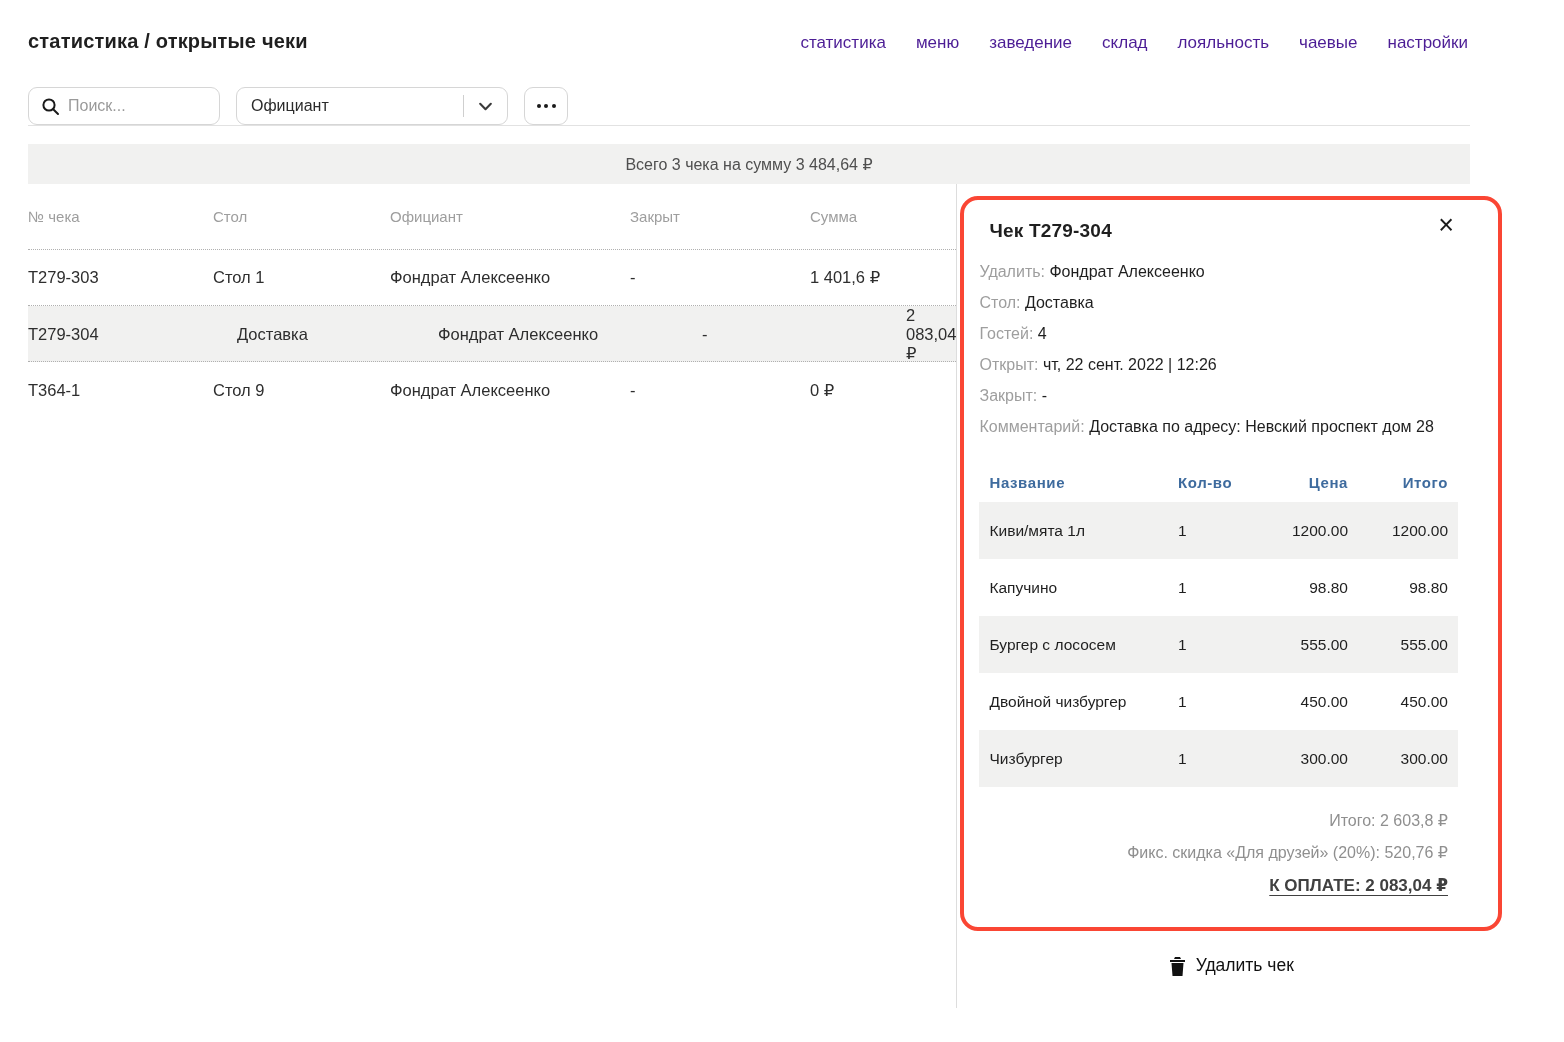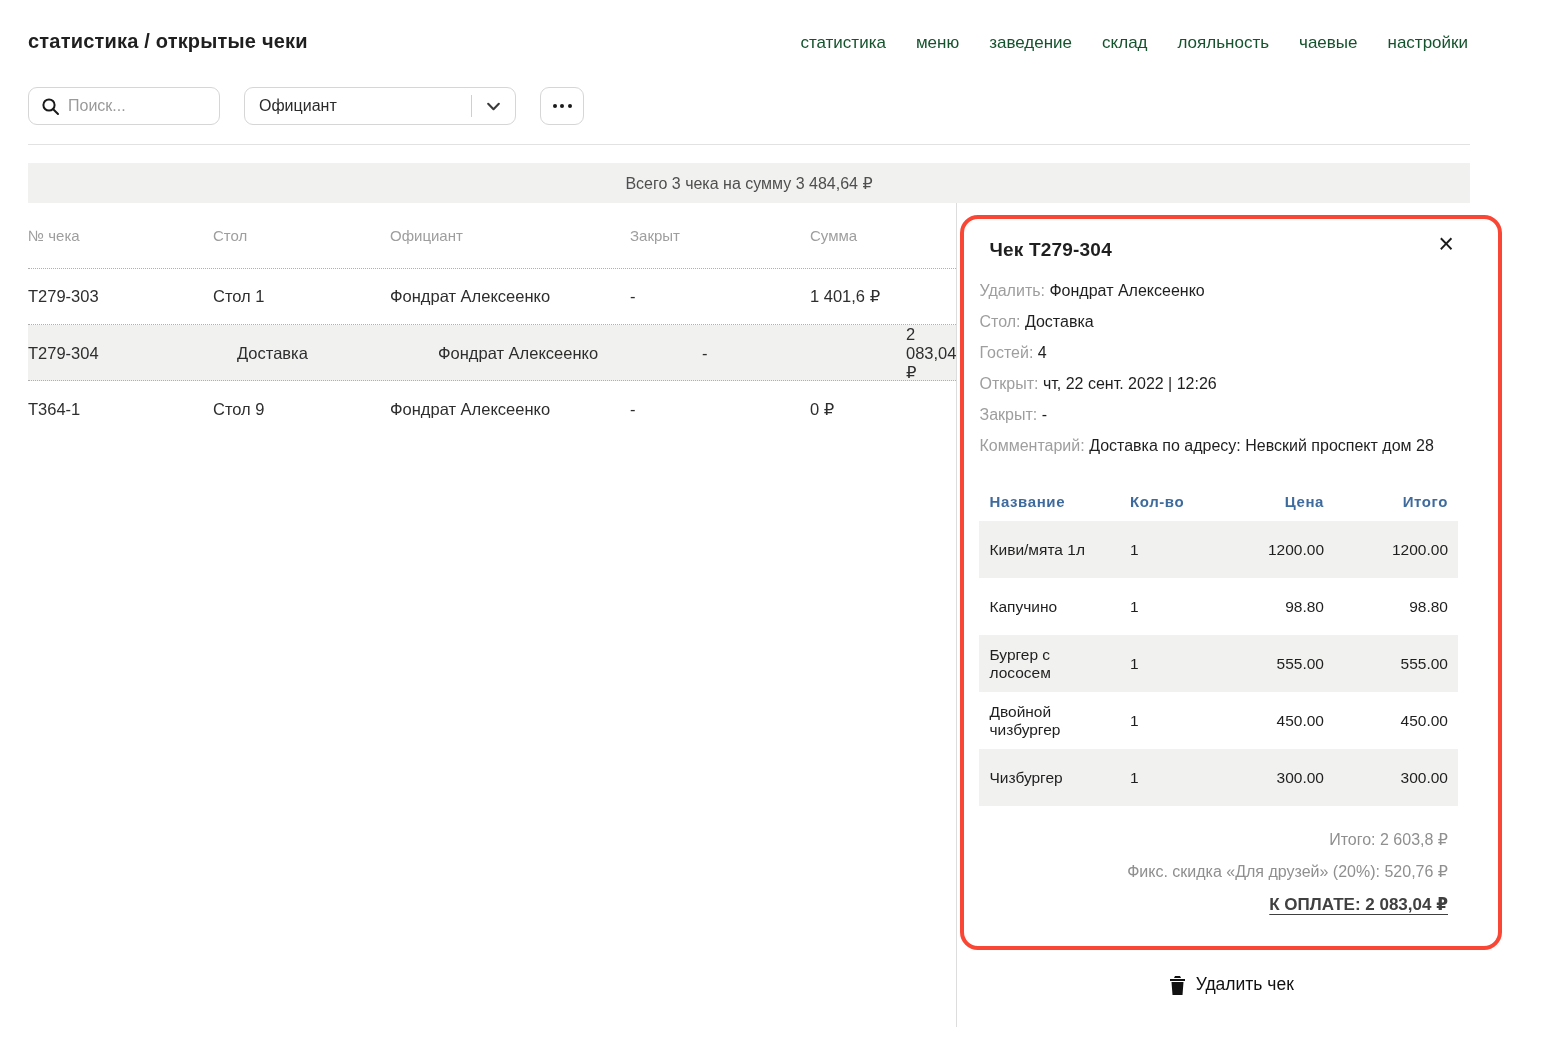--- a/index.html
+++ b/index.html
@@ -11,27 +11,27 @@
   }
 
   
   .topbar {
     display:flex; justify-content:space-between; align-items:baseline;
     padding:30px 96px 0 28px;
   }
   .page-title { font-size:20px; font-weight:700; letter-spacing:.2px; }
   .nav { display:flex; gap:30px; }
   .nav a {
-    font-size:17px; color:#14532d; text-decoration:none; cursor:pointer; white-space:nowrap;
+    font-size:17px; color:#4c1d95; text-decoration:none; cursor:pointer; white-space:nowrap;
   }
 
   
   .filters {
-    display:flex; align-items:flex-end; gap:24px;
-    margin:34px 94px 0 28px; padding-bottom:19px;
+    display:flex; align-items:flex-end; gap:16px;
+    margin:34px 94px 0 28px; padding-bottom:0;
     border-bottom:1px solid #e2e2e2;
   }
   .control {
     height:38px; border:1.5px solid #d6d6d6; border-radius:9px;
     display:flex; align-items:center; background:#fff;
   }
   .search-box { width:192px; padding:0 10px 0 12px; gap:8px; }
   .search-box input {
     border:none; outline:none; width:100%; font-size:16px;
     font-family:inherit; color:#1f1f1f; background:transparent;
@@ -80,21 +80,21 @@
   .close-btn {
     position:absolute; top:12px; right:44px; font-size:27px; font-weight:300;
     color:#1a1a1a; cursor:pointer; line-height:1; background:none; border:none;
     font-family:inherit;
   }
   .field { font-size:16px; line-height:31px; color:#1f1f1f; }
   .field .lbl { color:#9e9e9e; }
   .field.comment { line-height:23px; padding:4px 0 6px; }
 
   .items { margin-top:18px; }
-  .igrid { display:grid; grid-template-columns:1fr 70px 100px 100px; align-items:center; padding:0 10px;gap:24px; }
+  .igrid { display:grid; grid-template-columns:1fr 70px 100px 100px; align-items:center; padding:0 10px; }
   .ihead {
     height:40px; color:#3e6b9e; font-weight:700; font-size:15px; letter-spacing:.6px;
   }
   .irow { height:57px; font-size:15.5px; color:#1f1f1f; }
   .irow:nth-child(odd) { background:#f1f1f0; }
   .items .ihead { background:none; }
   .num { text-align:right; }
 
   .totals { margin-top:18px; text-align:right; padding-right:10px; }
   .totals .tline { font-size:16px; color:#8f8f8f; line-height:32px; }

